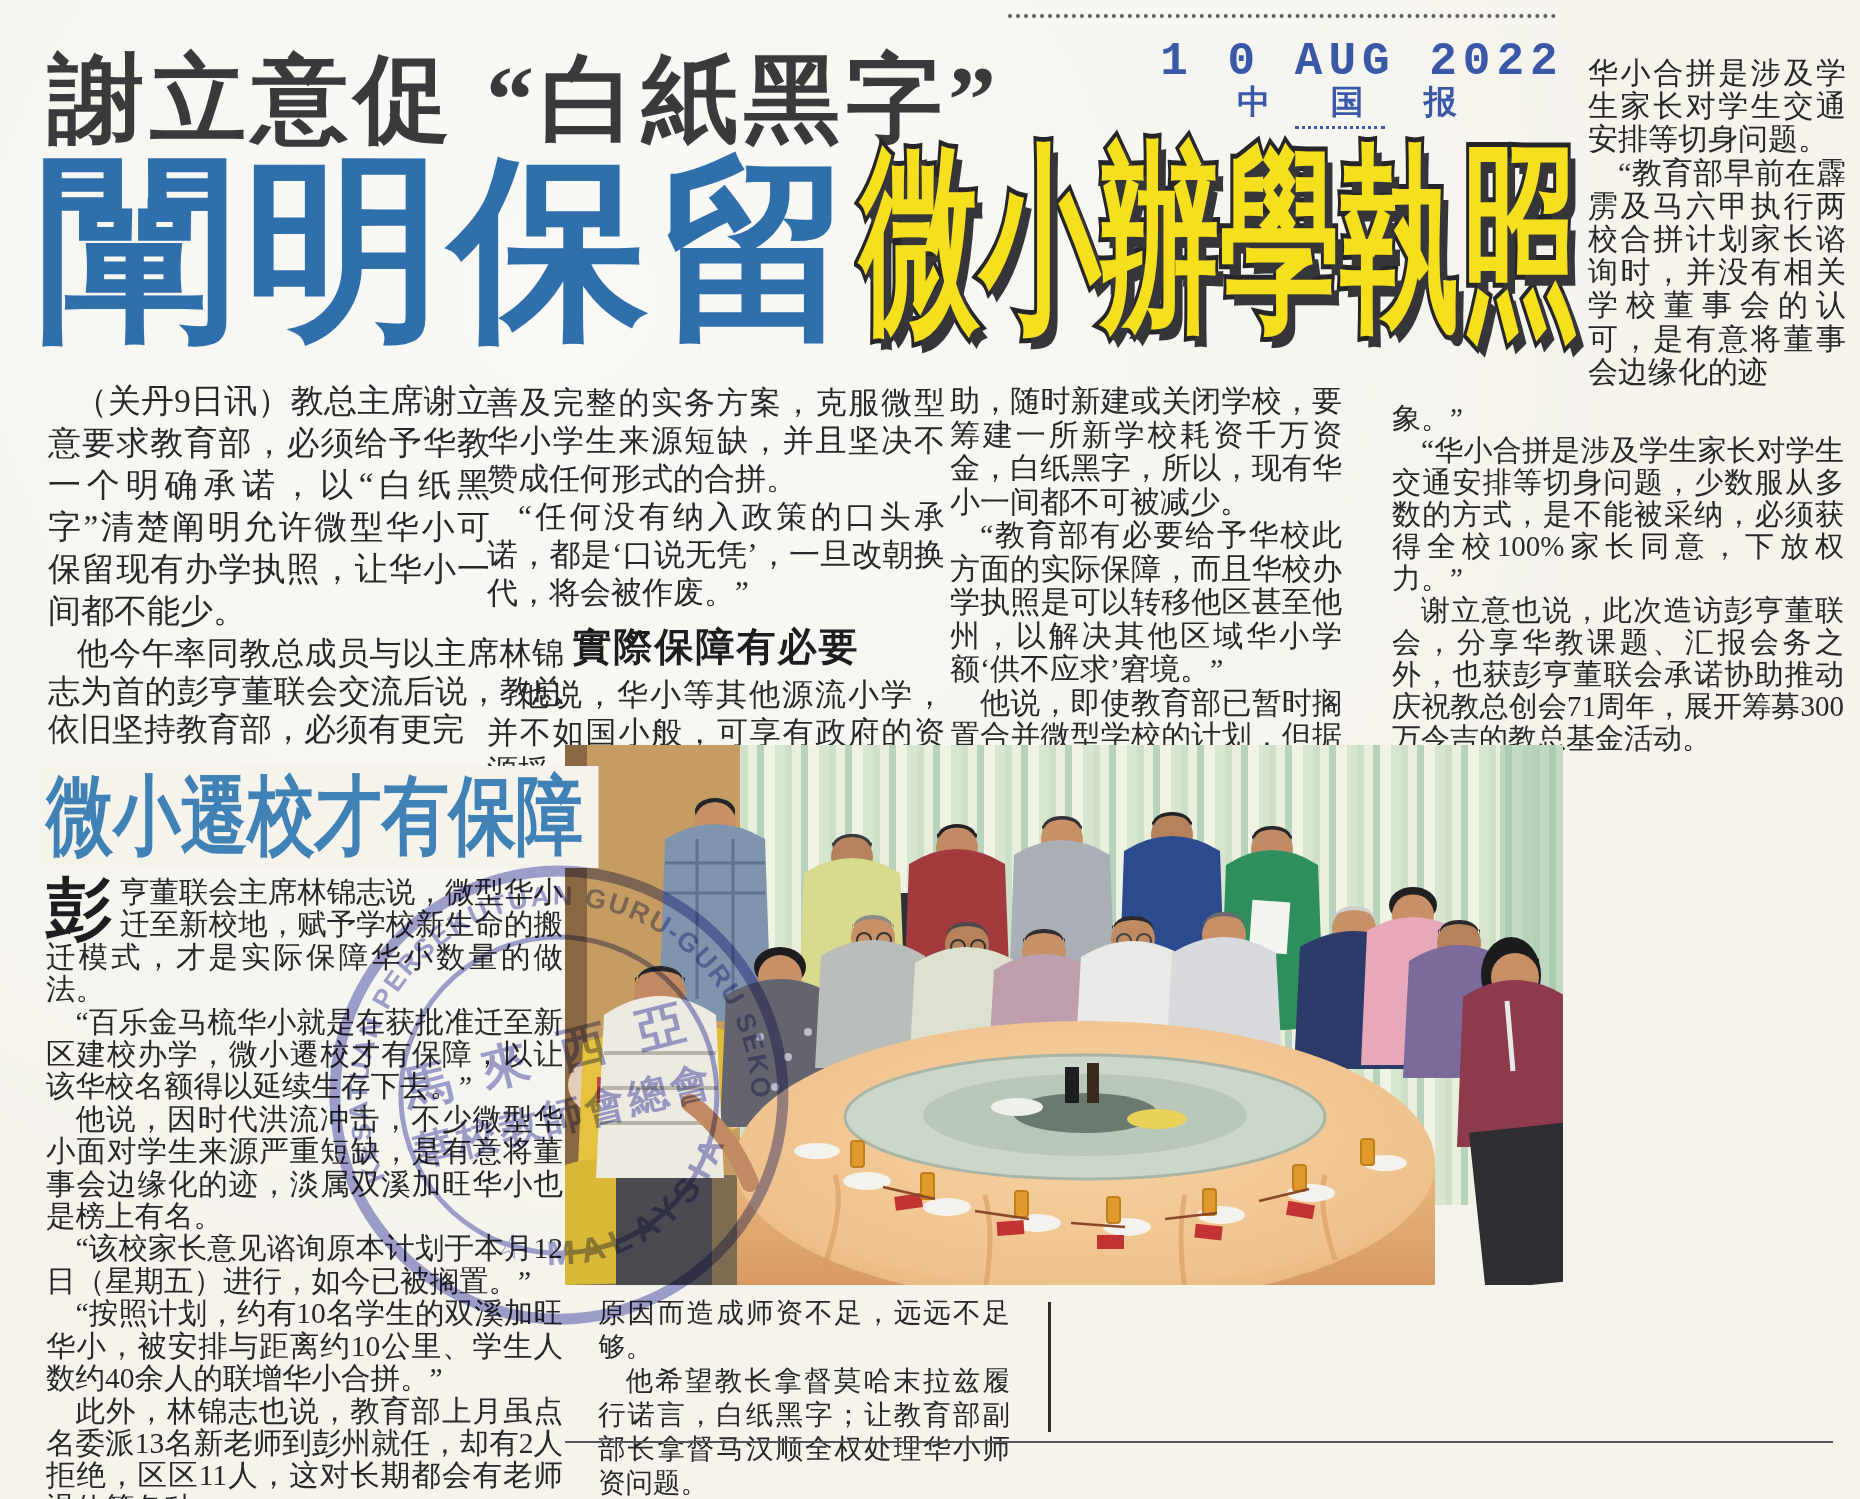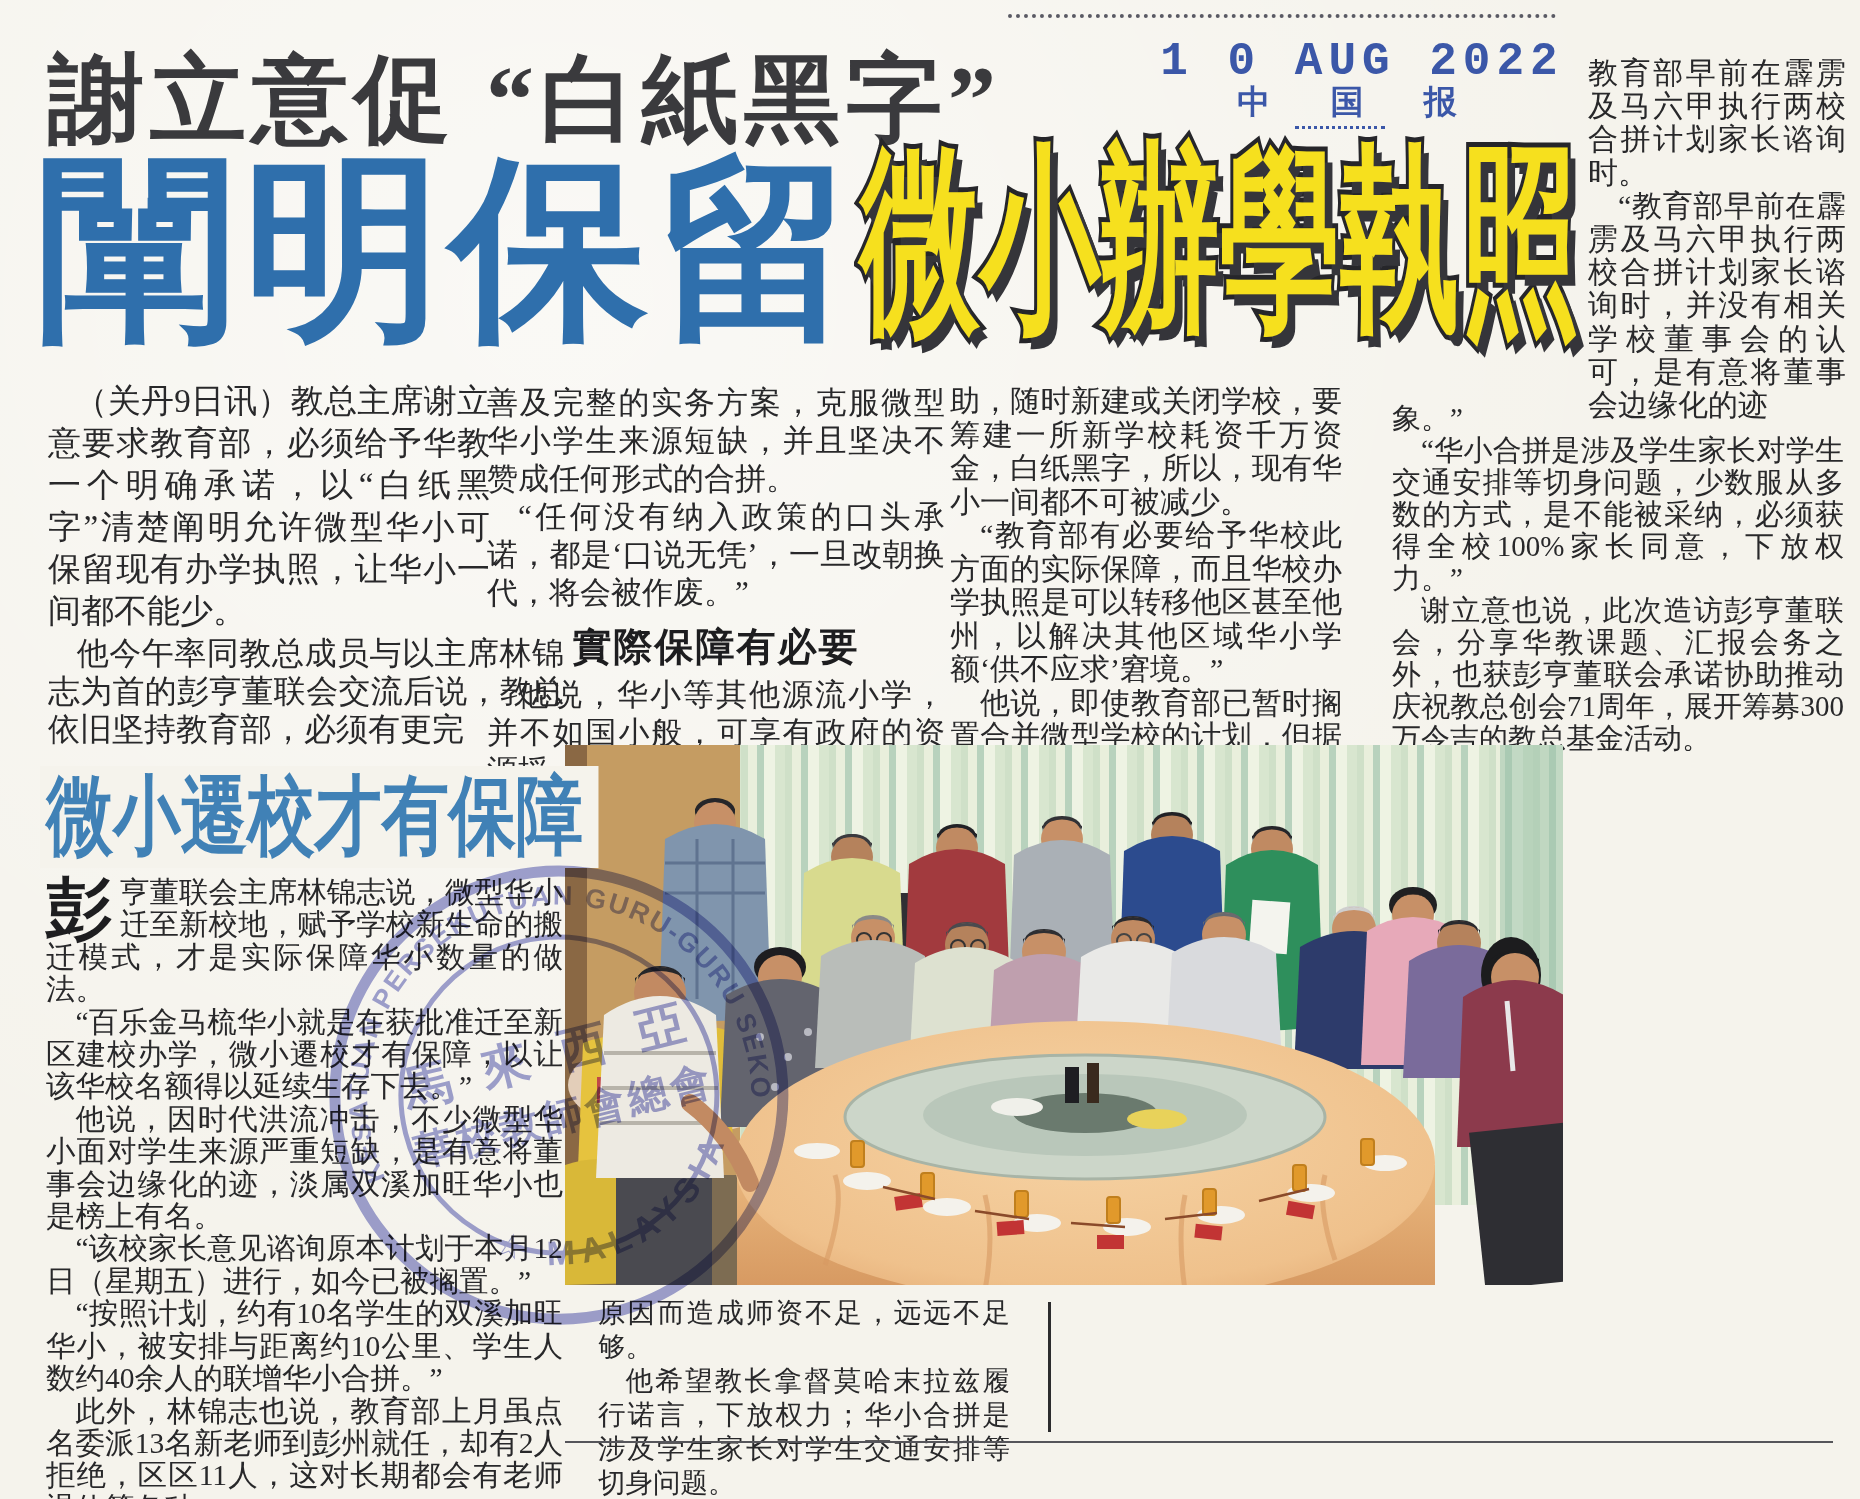--- a/index.html
+++ b/index.html
@@ -113,41 +113,41 @@
     <p class="indent">“任何没有纳入政策的口头承诺，都是‘口说无凭’，一旦改朝换代，将会被作废。”</p>
     <p class="subhead1">實際保障有必要</p>
     <p class="indent">他说，华小等其他源流小学，并不如国小般，可享有政府的资源援</p>
   </div>
   <div class="col col-c">
     <p>助，随时新建或关闭学校，要筹建一所新学校耗资千万资金，白纸黑字，所以，现有华小一间都不可被减少。</p>
     <p class="indent">“教育部有必要给予华校此方面的实际保障，而且华校办学执照是可以转移他区甚至他州，以解决其他区域华小学额‘供不应求’窘境。”</p>
     <p class="indent">他说，即使教育部已暂时搁置合并微型学校的计划，但据知，彭州</p>
   </div>
   <div class="col col-r1">
-    <p>教育部早前在霹雳及马六甲执行两校合拼计划家长谘询时。</p>
+    <p>华小合拼是涉及学生家长对学生交通安排等切身问题。</p>
     <p class="indent">“教育部早前在霹雳及马六甲执行两校合拼计划家长谘询时，并没有相关学校董事会的认可，是有意将董事会边缘化的迹</p>
   </div>
   <div class="col col-r2">
     <p>象。”</p>
     <p class="indent">“华小合拼是涉及学生家长对学生交通安排等切身问题，少数服从多数的方式，是不能被采纳，必须获得全校100%家长同意，下放权力。”</p>
     <p class="indent">谢立意也说，此次造访彭亨董联会，分享华教课题、汇报会务之外，也获彭亨董联会承诺协助推动庆祝教总创会71周年，展开筹募300万令吉的教总基金活动。</p>
   </div>
 
   <div class="abs headline2">微小遷校才有保障</div>
   <div class="abs body2">
     <p class="first"><span class="dropcap">彭</span><span>亨董联会主席林锦志说，微型华小迁至新校地，赋予学校新生命的搬迁模式，才是实际保障华小数量的做法。</span></p>
     <p>“百乐金马梳华小就是在获批准迁至新区建校办学，微小遷校才有保障，以让该华校名额得以延续生存下去。”</p>
     <p>他说，因时代洪流冲击，不少微型华小面对学生来源严重短缺，是有意将董事会边缘化的迹，淡属双溪加旺华小也是榜上有名。</p>
     <p>“该校家长意见谘询原本计划于本月12日（星期五）进行，如今已被搁置。”</p>
     <p>“按照计划，约有10名学生的双溪加旺华小，被安排与距离约10公里、学生人数约40余人的联增华小合拼。”</p>
     <p>此外，林锦志也说，教育部上月虽点名委派13名新老师到彭州就任，却有2人拒绝，区区11人，这对长期都会有老师退休等各种</p>
   </div>
   <div class="abs cont-col">
     <p>原因而造成师资不足，远远不足够。</p>
-    <p class="indent">他希望教长拿督莫哈末拉兹履行诺言，下放权力；华小合拼是涉及学生家长对学生交通安排等切身问题。</p>
+    <p class="indent">他希望教长拿督莫哈末拉兹履行诺言，白纸黑字；让教育部副部长拿督马汉顺全权处理华小师资问题。</p>
   </div>
 
   <div class="abs photo">
     <svg width="998" height="540" viewBox="0 0 998 540">
       <defs>
         <pattern id="curt" width="44" height="540" patternUnits="userSpaceOnUse">
           <rect x="0" width="7" height="540" fill="#cfe0c8"></rect>
           <rect x="7" width="9" height="540" fill="#e9efdc"></rect>
           <rect x="16" width="7" height="540" fill="#b8d2bd"></rect>
           <rect x="23" width="11" height="540" fill="#eef3e3"></rect>

